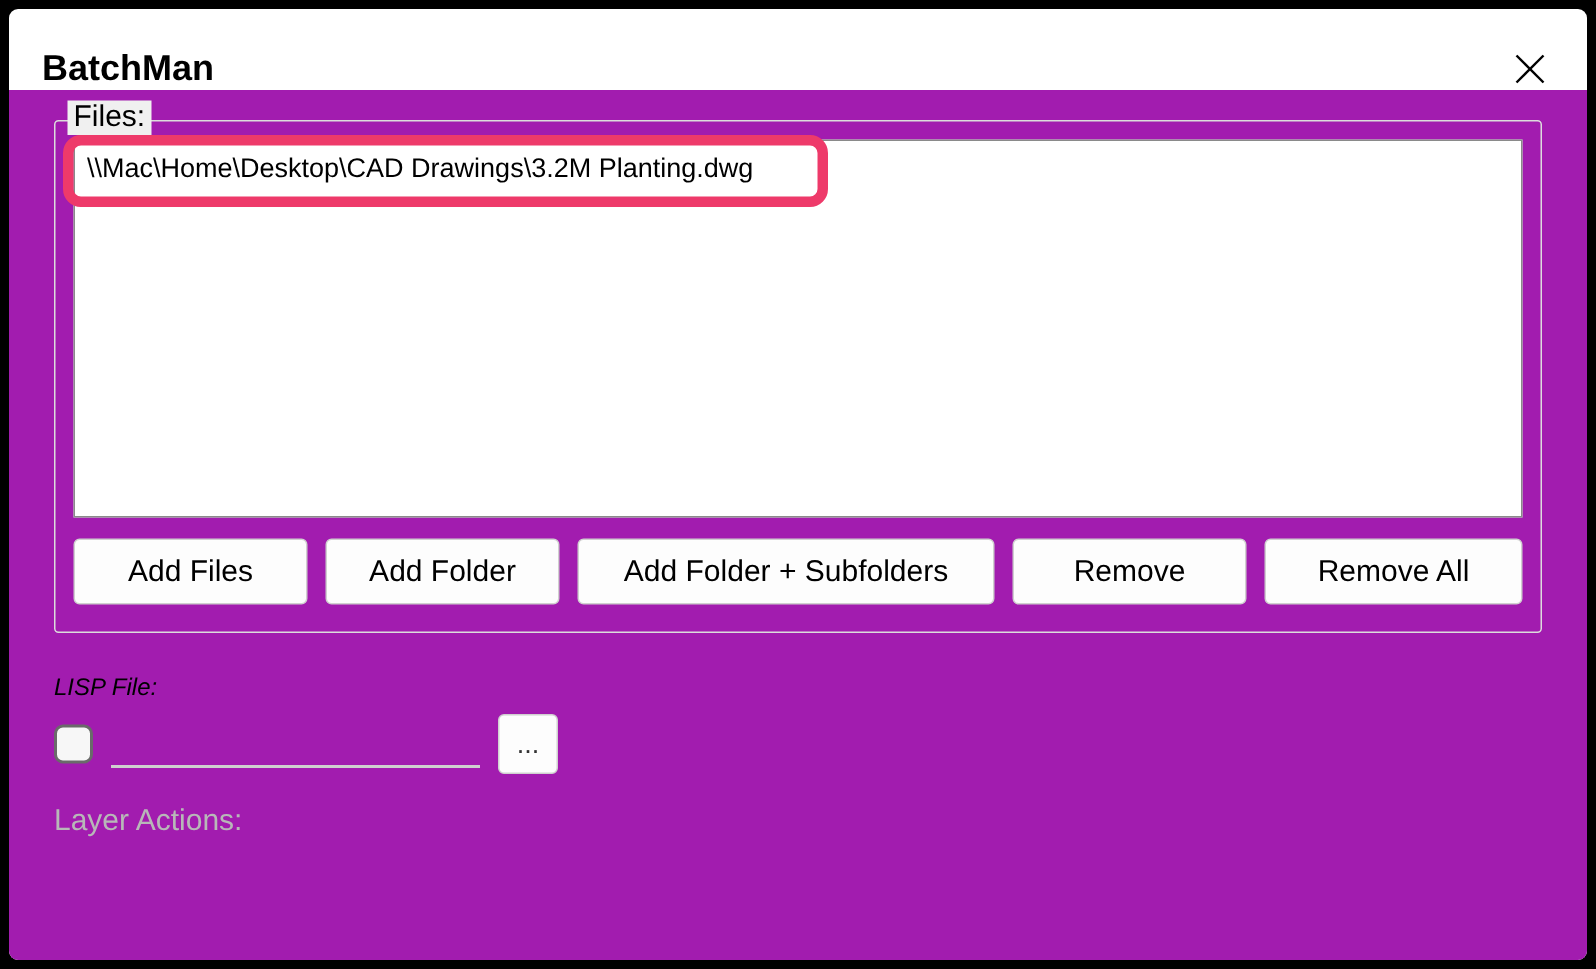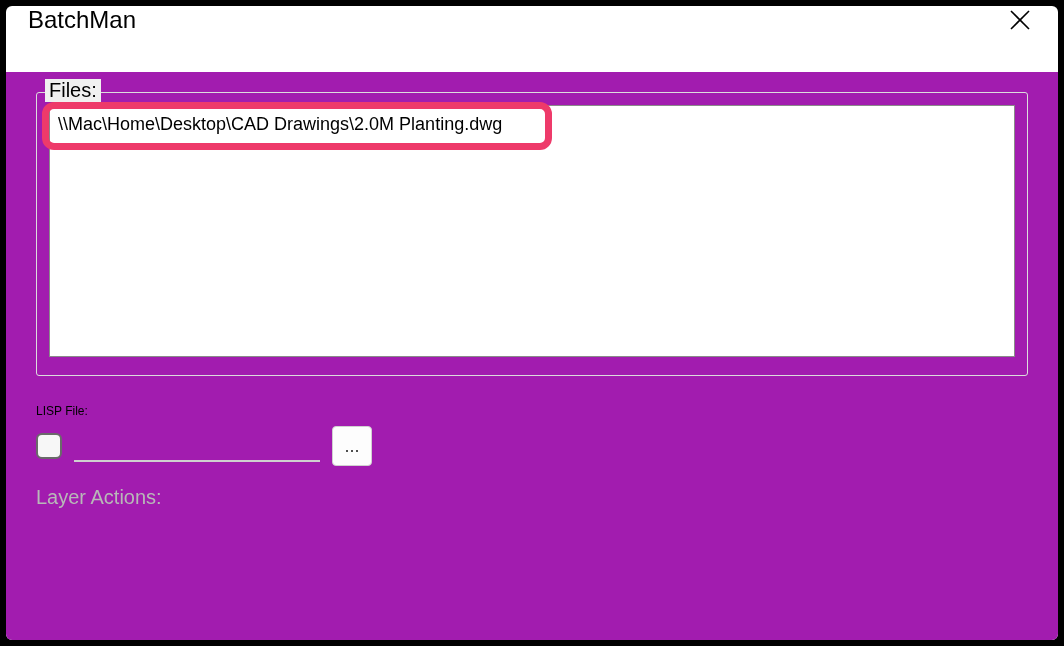--- a/index.html
+++ b/index.html
@@ -16,25 +16,26 @@
   }
   .window {
     background: #fff;
     width: 1052px;
     height: 634px;
     margin: 6px;
     border-radius: 6px;
     overflow: hidden;
   }
   .titlebar {
-    height: 66px;
-    display: flex;
-    align-items: flex-start;
+    height: 54px;
+    display: flex;
+    align-items: flex-end;
     justify-content: space-between;
     padding: 0 24px 0 22px;
+    font-weight: bold;
   }
   .title {
     font-size: 24px;
     color: #000;
   }
   .close-btn {
     width: 28px;
     height: 28px;
     display: flex;
     align-items: center;
@@ -110,23 +111,24 @@
   }
   .btn.add-files { flex: 0 0 156px; }
   .btn.add-folder { flex: 0 0 156px; }
   .btn.add-subfolders { flex: 1 1 auto; }
   .btn.remove { flex: 0 0 156px; }
   .btn.remove-all { flex: 0 0 172px; }
   .lisp-section {
     margin-top: 8px;
   }
   .lisp-label {
-    font-size: 12px;
+    font-size: 16px;
     color: #000;
     margin-bottom: 8px;
+    font-style: italic;
   }
   .lisp-row {
     display: flex;
     align-items: center;
     gap: 12px;
   }
   .checkbox {
     width: 26px;
     height: 26px;
     border: 2px solid #6a6a6a;
@@ -175,21 +177,28 @@
       </svg>
     </div>
   </div>
 
   <div class="content">
 
     <div class="group">
       <div class="group-label">Files:</div>
       <div class="files-list">
         <div class="highlight-box"></div>
-        <div class="file-item">\\Mac\Home\Desktop\CAD Drawings\2.0M Planting.dwg</div>
+        <div class="file-item">\\Mac\Home\Desktop\CAD Drawings\3.2M Planting.dwg</div>
+      </div>
+      <div class="button-row">
+        <div class="btn add-files">Add Files</div>
+        <div class="btn add-folder">Add Folder</div>
+        <div class="btn add-subfolders">Add Folder + Subfolders</div>
+        <div class="btn remove">Remove</div>
+        <div class="btn remove-all">Remove All</div>
       </div>
     </div>
 
     <div class="lisp-section">
       <div class="lisp-label">LISP File:</div>
       <div class="lisp-row">
         <div class="checkbox"></div>
         <input class="lisp-input" type="text" value="" style="">
         <div class="browse-btn">...</div>
       </div>

